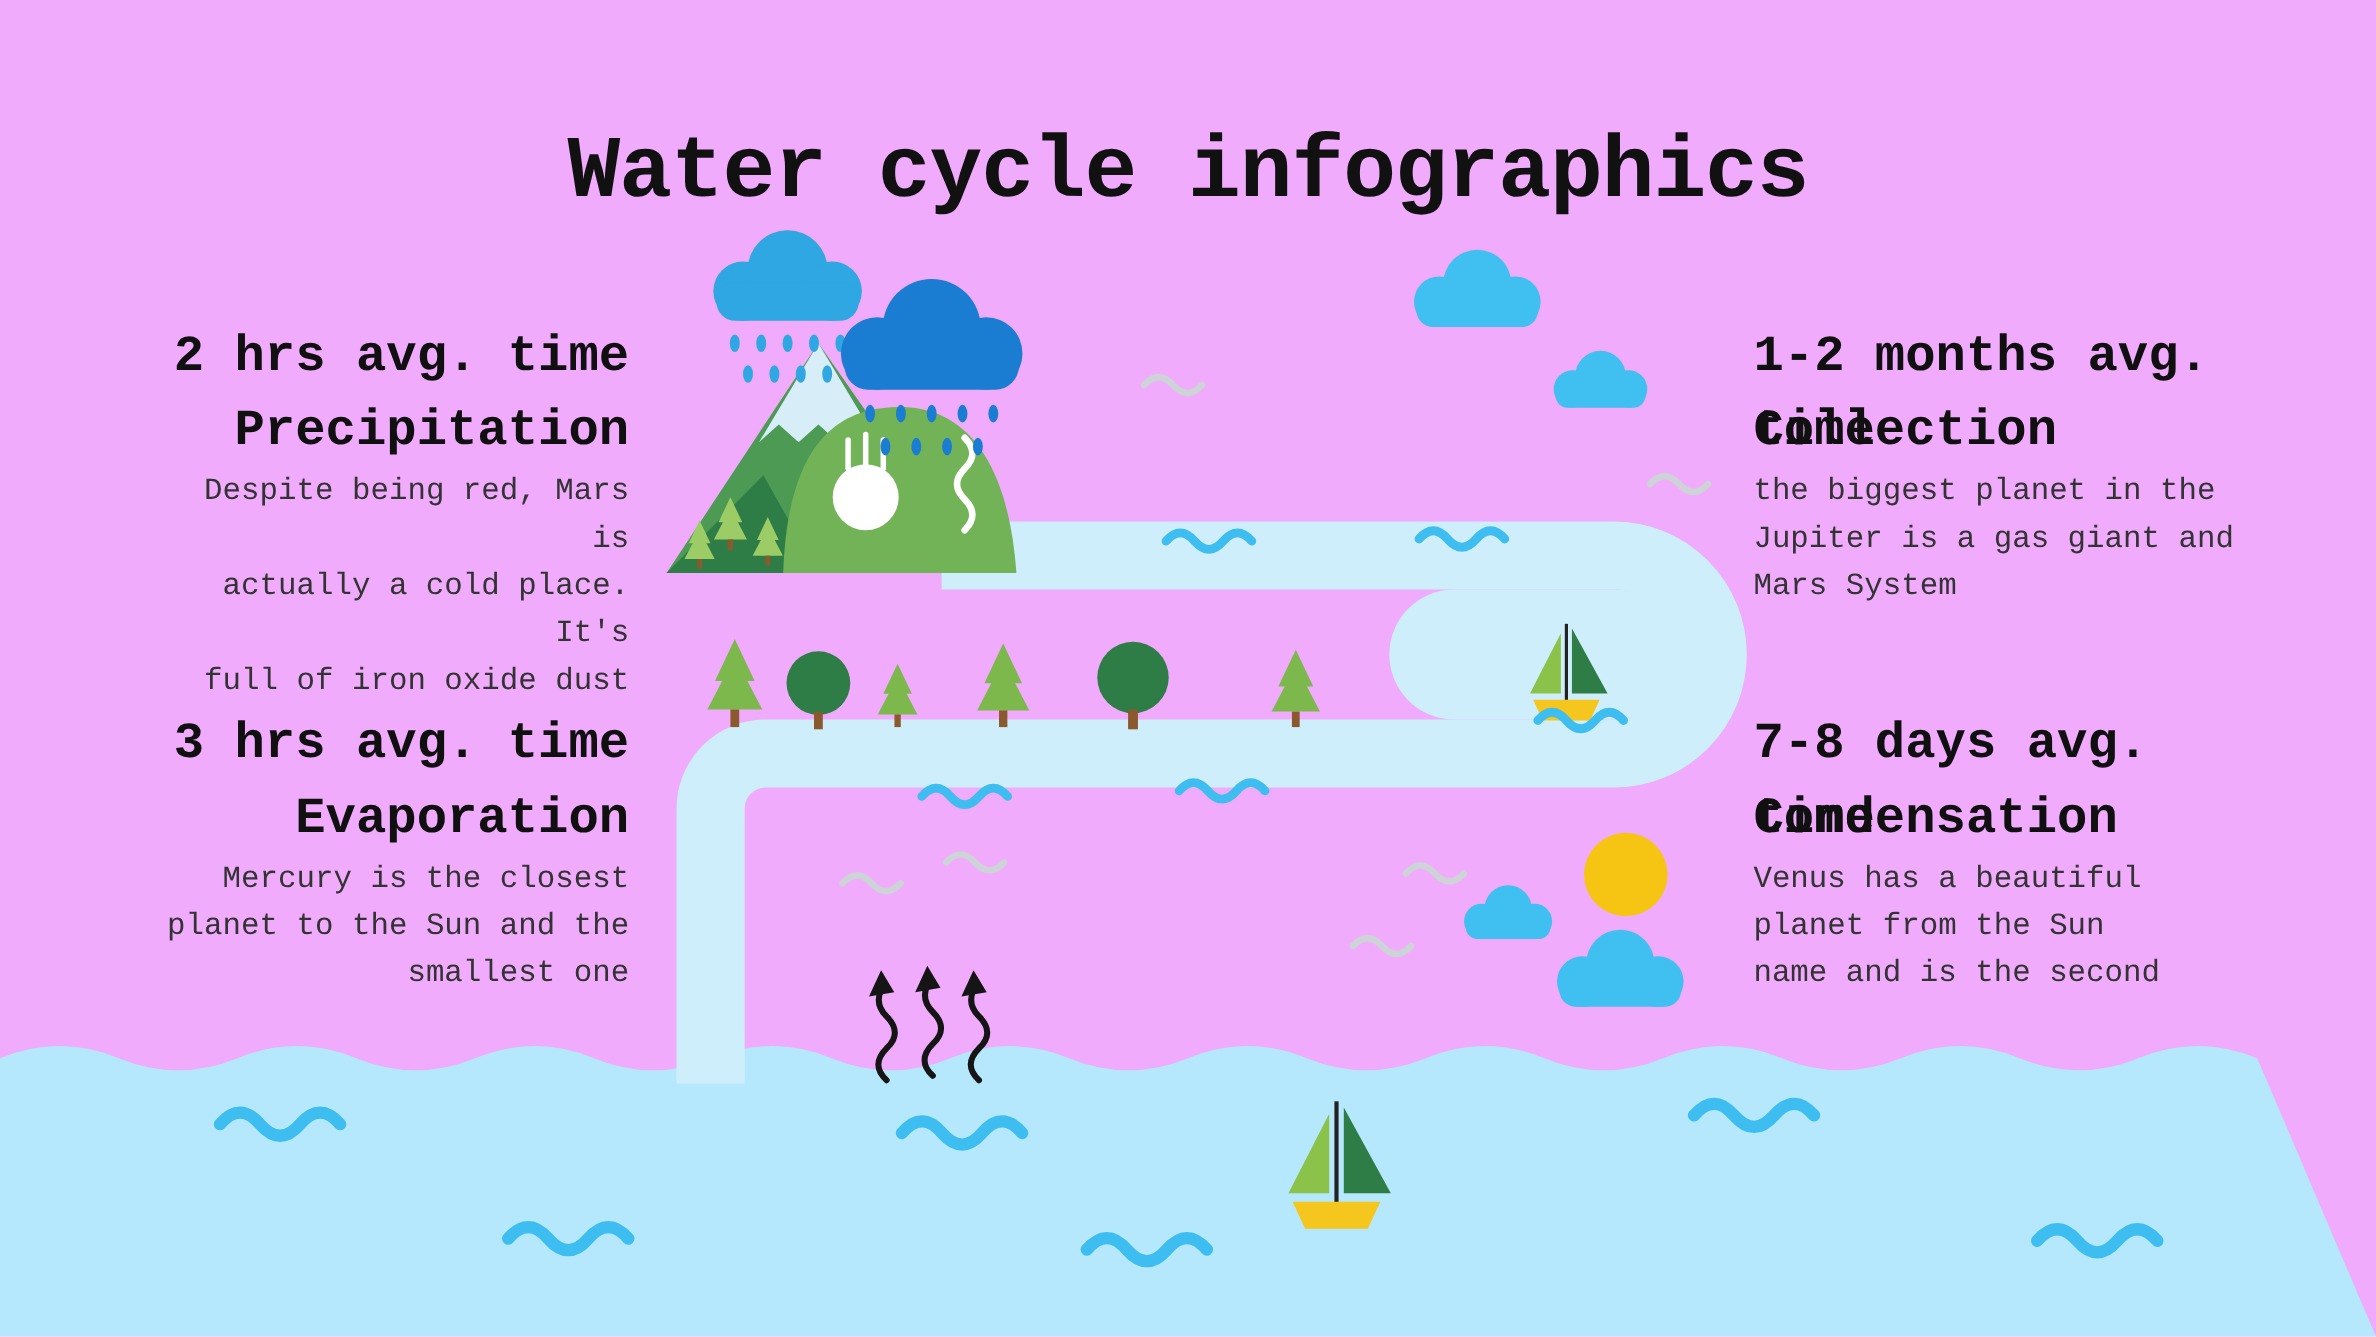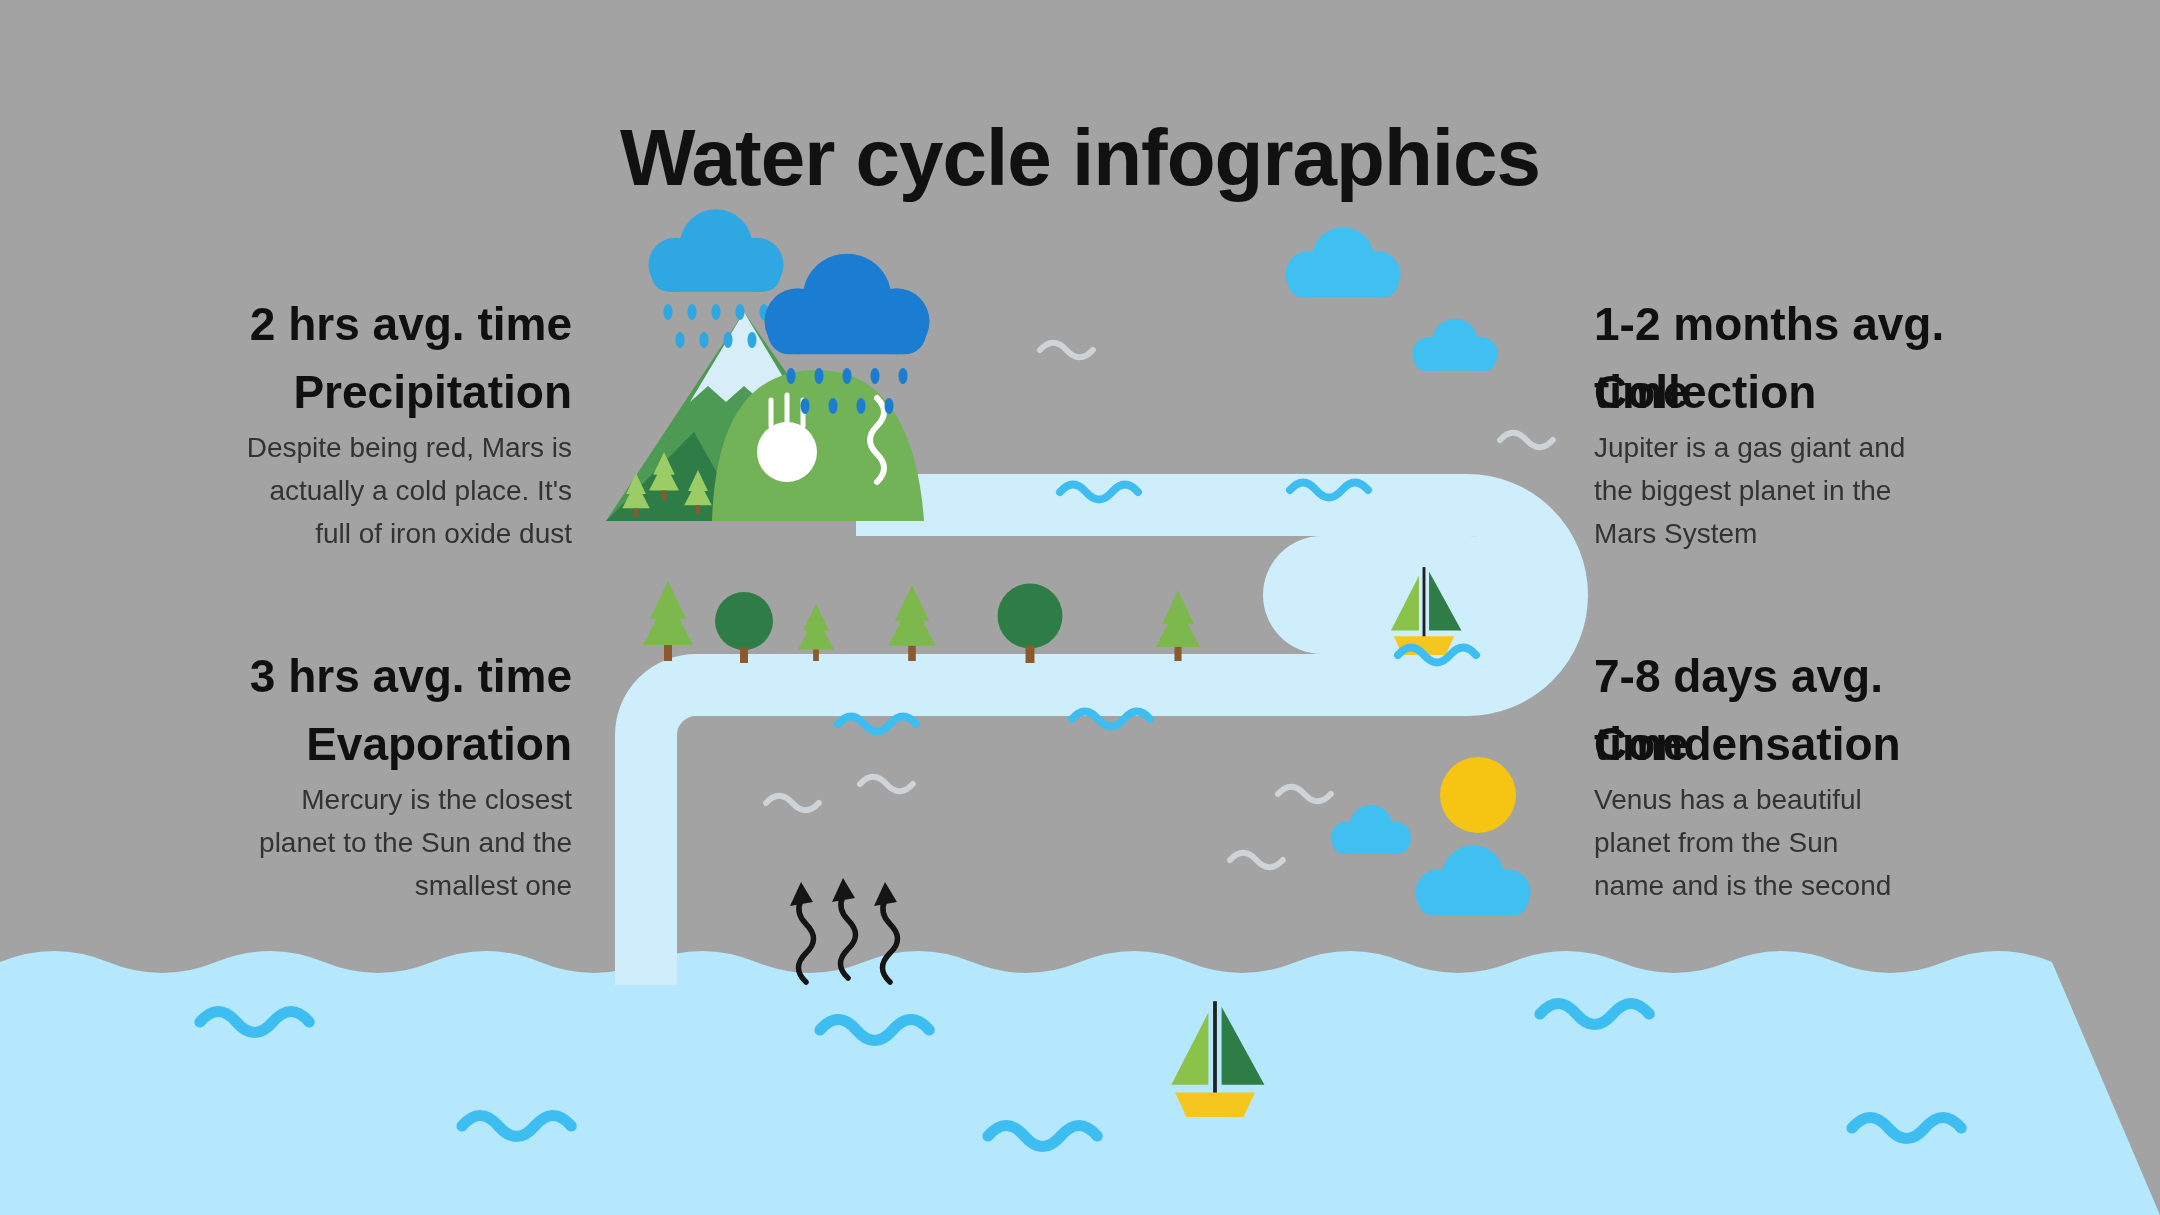--- a/index.html
+++ b/index.html
@@ -1,17 +1,17 @@
 <!DOCTYPE html>
 <html><head>
 <meta charset="utf-8">
 <style>
   html,body{margin:0;padding:0;background:#ffffff;}
-  .page{position:relative;width:2160px;height:1215px;background:#a3a3a3;overflow:hidden;
-        font-family:Liberation Sans, sans-serif;}
+  .page{position:relative;width:2160px;height:1215px;background:#f0abfc;overflow:hidden;
+        font-family:Liberation Mono, monospace;}
   .illo{position:absolute;left:0;top:0;width:2160px;height:1215px;}
   .title{position:absolute;top:112px;left:0;width:100%;margin:0;text-align:center;
          font-size:80px;font-weight:700;color:#111;letter-spacing:-1px;}
   .block{position:absolute;width:432px;}
   .tl{left:140px;top:290px;text-align:right;}
   .bl{left:140px;top:642px;text-align:right;}
   .tr{left:1594px;top:290px;text-align:left;width:470px;}
   .br{left:1594px;top:642px;text-align:left;width:470px;}
   .h-line{font-size:46px;line-height:68px;font-weight:700;color:#101010;white-space:nowrap;}
   .overlap{position:relative;height:68px;}
@@ -173,22 +173,22 @@
     </div>
   </div>
 
   <div class="block tr">
     <div class="h-line">1-2 months avg.</div>
     <div class="h-line overlap">
       <span class="ov">time</span>
       <span class="ov">Collection</span>
     </div>
     <div class="body">
+      <div>the biggest planet in the</div>
       <div>Jupiter is a gas giant and</div>
-      <div>the biggest planet in the</div>
       <div>Mars System</div>
     </div>
   </div>
 
   <div class="block bl">
     <div class="h-line">3 hrs avg. time</div>
     <div class="h-line">Evaporation</div>
     <div class="body">
       <div>Mercury is the closest</div>
       <div>planet to the Sun and the</div>

